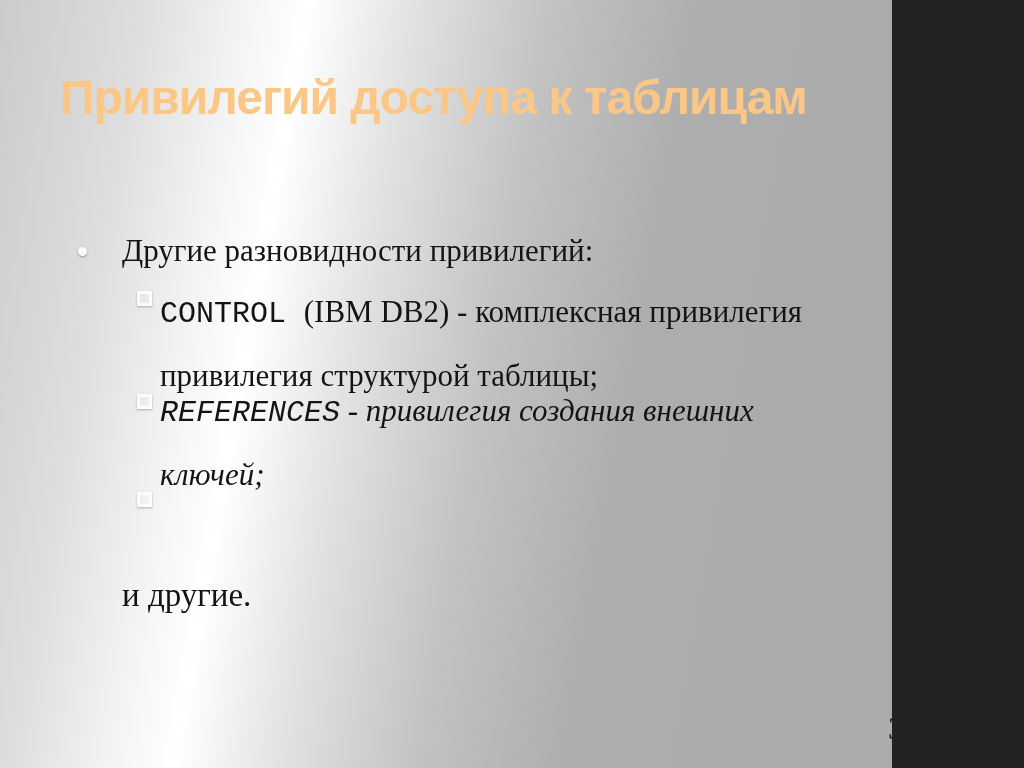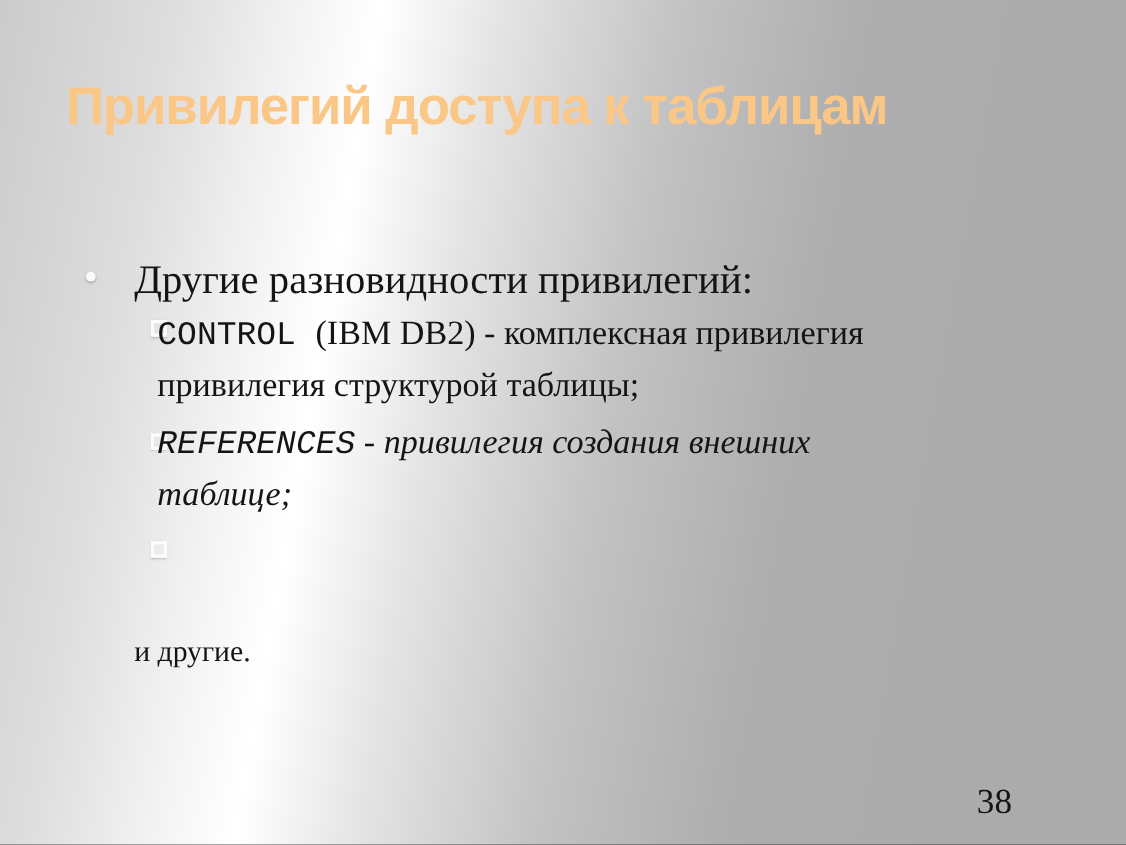--- a/index.html
+++ b/index.html
@@ -2,21 +2,21 @@
 <html><head>
 <meta charset="utf-8">
 <style>
   html, body {
     margin: 0;
     padding: 0;
     background: #222;
   }
   .slide {
     position: relative;
-    width: 1024px;
+    width: 892px;
     height: 768px;
     overflow: hidden;
     background:
       linear-gradient(100deg,
         #cbcbcb 0%,
         #dedede 14%,
         #f4f4f4 24%,
         #ffffff 30%,
         #e3e3e3 40%,
         #c2c2c2 54%,
@@ -44,56 +44,56 @@
     width: 9px;
     height: 9px;
     border-radius: 50%;
     background: #fafafa;
     box-shadow: 0 1px 2px rgba(90,90,90,0.55);
   }
   .lead-line {
     position: absolute;
     left: 122px;
     top: 233px;
-    font-size: 37px;
+    font-size: 31px;
     white-space: nowrap;
   }
   .sq {
     position: absolute;
     left: 137px;
     width: 9px;
     height: 9px;
     border: 3px solid #fcfcfc;
     background: transparent;
     box-shadow: 0 1px 2px rgba(90,90,90,0.45);
   }
   .sq.sq1 { top: 291px; }
   .sq.sq2 { top: 394px; }
   .sq.sq3 { top: 492px; }
   .sub-text {
     position: absolute;
-    left: 143px;
+    left: 160px;
     width: 740px;
     font-size: 31px;
-    line-height: 43px;
+    line-height: 61px;
   }
   .sub-text.t1 { top: 281px; }
   .sub-text.t2 { top: 380px; font-style: italic; }
   .sub-text.t3 { top: 478px; }
   .code {
     font-family: "Liberation Mono", "DejaVu Sans Mono", monospace;
     font-size: 30px;
     letter-spacing: 0px;
   }
   .code-gap { padding-right: 10px; }
   .closing-line {
     position: absolute;
     left: 122px;
     top: 577px;
-    font-size: 27px;
+    font-size: 33px;
     white-space: nowrap;
   }
   .page-number {
     position: absolute;
     left: 888px;
     top: 710px;
     font-size: 32px;
   }
 </style>
 </head>
@@ -103,21 +103,21 @@
 
   <div class="title" style="color:#FBC786;">Привилегий доступа к таблицам</div>
 
   <span class="bullet-dot"></span>
   <div class="lead-line">Другие разновидности привилегий:</div>
 
   <span class="sq sq1"></span>
   <div class="sub-text t1"><span class="code code-gap">CONTROL</span> <span>(IBM DB2) - комплексная привилегия</span><br><span>привилегия структурой таблицы;</span></div>
 
   <span class="sq sq2"></span>
-  <div class="sub-text t2"><span class="code">REFERENCES</span> <span>- привилегия создания внешних</span><br><span>таблице;</span></div>
+  <div class="sub-text t2"><span class="code">REFERENCES</span> <span>- привилегия создания внешних</span><br><span>ключей;</span></div>
 
   <span class="sq sq3"></span>
 
   <div class="closing-line">и другие.</div>
 
   <div class="page-number">38</div>
 
 </div>
 
 </body></html>

